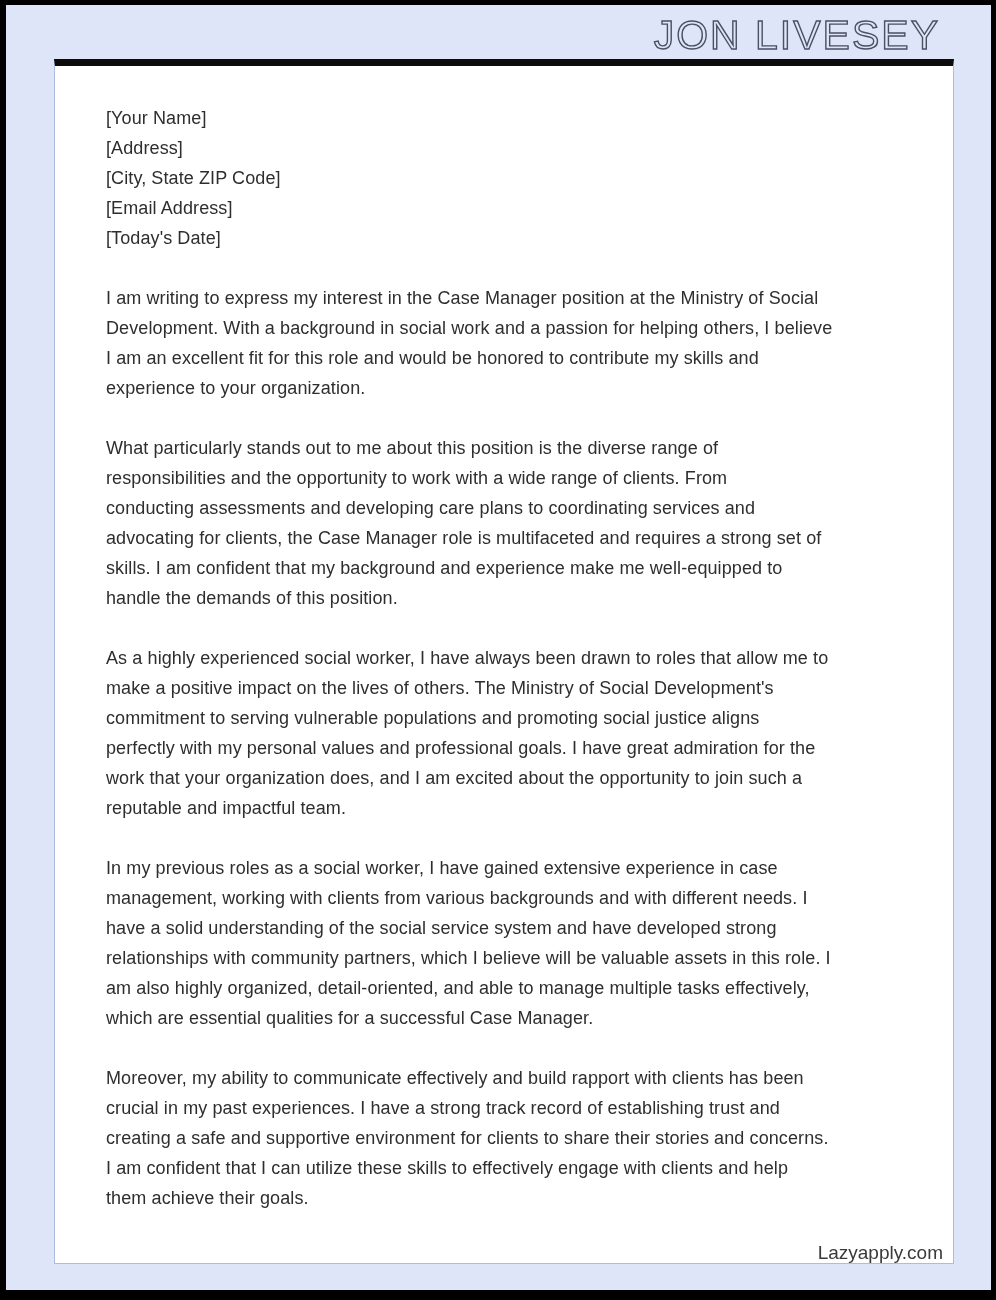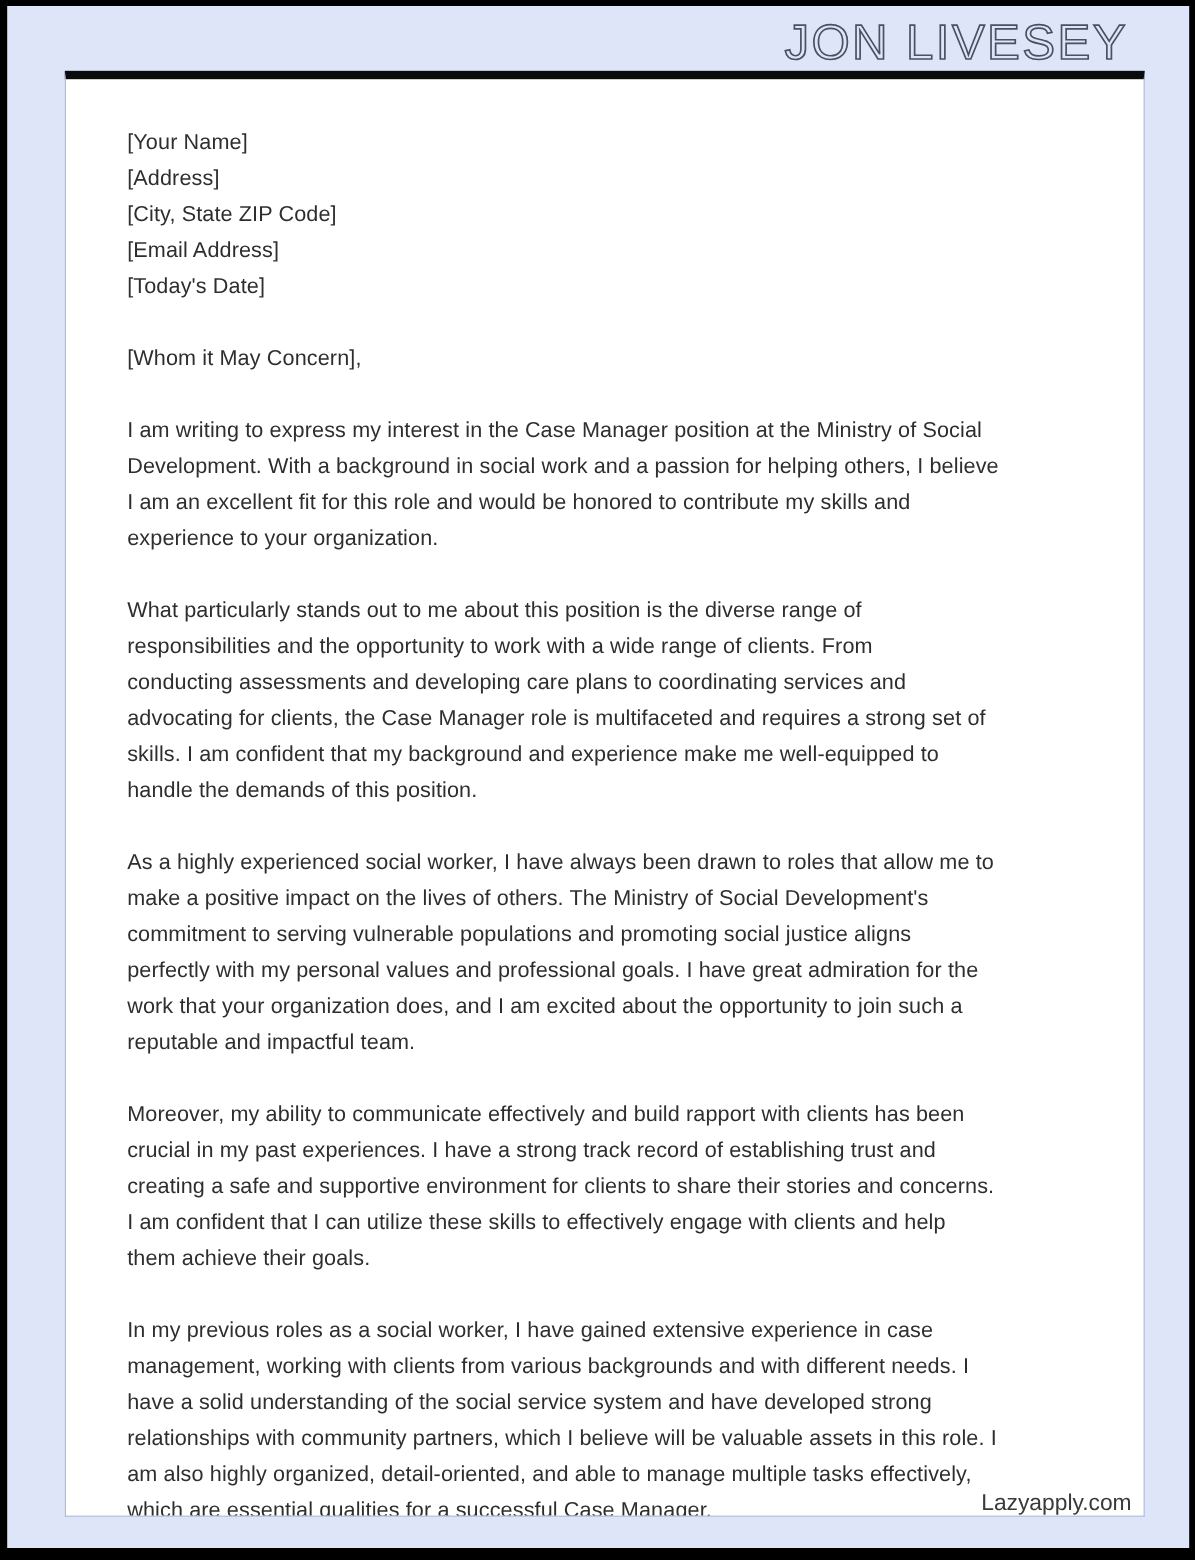--- a/index.html
+++ b/index.html
@@ -82,53 +82,52 @@
 
     <div class="page">
       <div class="letter-content">
 
         <div class="block">[Your Name]
 [Address]
 [City, State ZIP Code]
 [Email Address]
 [Today's Date]</div>
 
-        <div class="block">[Whom it May Concern],</div>
 
         <div class="block">I am writing to express my interest in the Case Manager position at the Ministry of Social
 Development. With a background in social work and a passion for helping others, I believe
 I am an excellent fit for this role and would be honored to contribute my skills and
 experience to your organization.</div>
 
         <div class="block">What particularly stands out to me about this position is the diverse range of
 responsibilities and the opportunity to work with a wide range of clients. From
 conducting assessments and developing care plans to coordinating services and
 advocating for clients, the Case Manager role is multifaceted and requires a strong set of
 skills. I am confident that my background and experience make me well-equipped to
 handle the demands of this position.</div>
 
         <div class="block">As a highly experienced social worker, I have always been drawn to roles that allow me to
 make a positive impact on the lives of others. The Ministry of Social Development's
 commitment to serving vulnerable populations and promoting social justice aligns
 perfectly with my personal values and professional goals. I have great admiration for the
 work that your organization does, and I am excited about the opportunity to join such a
 reputable and impactful team.</div>
 
-        <div class="block">Moreover, my ability to communicate effectively and build rapport with clients has been
-crucial in my past experiences. I have a strong track record of establishing trust and
-creating a safe and supportive environment for clients to share their stories and concerns.
-I am confident that I can utilize these skills to effectively engage with clients and help
-them achieve their goals.</div>
-
         <div class="block">In my previous roles as a social worker, I have gained extensive experience in case
 management, working with clients from various backgrounds and with different needs. I
 have a solid understanding of the social service system and have developed strong
 relationships with community partners, which I believe will be valuable assets in this role. I
 am also highly organized, detail-oriented, and able to manage multiple tasks effectively,
 which are essential qualities for a successful Case Manager.</div>
+
+        <div class="block">Moreover, my ability to communicate effectively and build rapport with clients has been
+crucial in my past experiences. I have a strong track record of establishing trust and
+creating a safe and supportive environment for clients to share their stories and concerns.
+I am confident that I can utilize these skills to effectively engage with clients and help
+them achieve their goals.</div>
 
       </div>
 
       <div class="brand-footer">Lazyapply.com</div>
     </div>
 
   </div>
 </div>
 
 </body></html>

